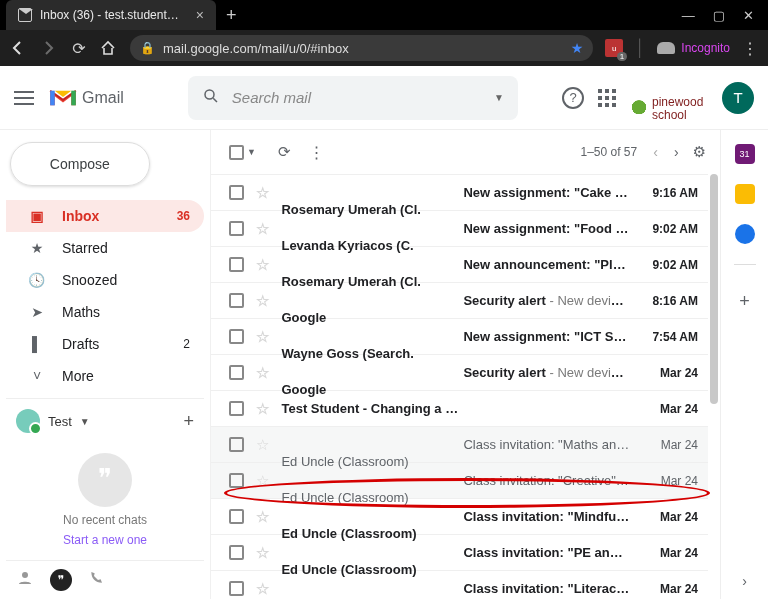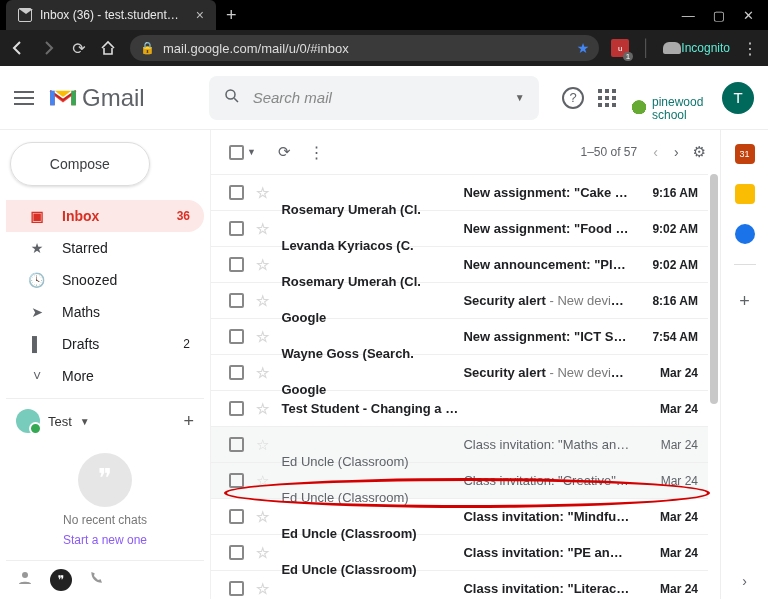--- a/index.html
+++ b/index.html
@@ -16,39 +16,39 @@
   .winctrls { margin-left:auto; display:flex; gap:18px; padding:0 14px; color:#ccc; font-size:13px; }
 
   .addrbar { height: 36px; background:#1f1f1f; display:flex; align-items:center; padding:0 10px; gap:12px; color:#ccc; }
   .navicn { width:18px; text-align:center; }
   .navicn svg { display:block; }
   .url { flex:1; background:#3a3a3a; border-radius:14px; height:26px; display:flex; align-items:center; padding:0 10px; gap:8px; font-size:13px; color:#ddd; }
   .lock { font-size:12px; color:#bbb; }
   .url .star { margin-left:auto; color:#4285f4; font-size:14px; }
   .ext { width:18px; height:18px; background:#b33; border-radius:2px; font-size:8px; color:#fff; display:flex; align-items:center; justify-content:center; position:relative; }
   .ext .pill { position:absolute; bottom:-4px; right:-4px; background:#666; color:#fff; border-radius:6px; font-size:8px; padding:0 3px; }
-  .incog { display:flex; align-items:center; font-size:12px; color:#5eead4; }
+  .incog { display:flex; align-items:center; gap:6px; font-size:12px; color:#d946ef; }
   .inc-ic { width:18px; height:12px; background:#aaa; border-radius:6px 6px 2px 2px; }
   .dots { font-size:16px; }
 
   
   .gmbar { height: 64px; border-bottom: 1px solid #eee; display:flex; align-items:center; padding:0 14px; gap:14px; }
   .burger { width:20px; height:14px; display:flex; flex-direction:column; justify-content:space-between; }
   .burger span { height:2px; background:#5f6368; }
   .glogo { display:flex; align-items:center; gap:4px; }
   .glogo svg { width:30px; height:22px; }
-  .glogo-text { font-size:24px; color:#5f6368; }
+  .glogo-text { font-size:16px; color:#5f6368; }
   .search { flex:0 0 330px; margin-left:50px; background:#f1f3f4; border-radius:8px; height:44px; display:flex; align-items:center; padding:0 14px; gap:12px; }
   .search .mag { color:#5f6368; }
   .search-text { color:#888; font-size:15px;font-style:italic; }
   .search .drop { margin-left:auto; color:#666; font-size:10px; }
   .help { margin-left:auto; width:22px; height:22px; border:2px solid #5f6368; border-radius:50%; display:flex; align-items:center; justify-content:center; font-size:13px; color:#5f6368; }
   .apps { width:18px; height:18px; display:grid; grid-template-columns:repeat(3,4px); grid-template-rows:repeat(3,4px); gap:3px; }
   .apps span { background:#5f6368; }
-  .brand { display:flex; align-items:center; gap:4px; font-size:12px; color:#0f766e;margin-top:23px; }
+  .brand { display:flex; align-items:center; gap:4px; font-size:12px; color:#7f1d1d;margin-top:23px; }
   .brand .tree { width:18px; height:18px; background:radial-gradient(circle at 50% 40%, #6a3 50%, transparent 52%); border-radius:50%; }
   .avatar { width:32px; height:32px; border-radius:50%; background:#00695c; color:#fff; display:flex; align-items:center; justify-content:center; font-size:15px; }
 
   
   .main { display:flex; height: calc(599px - 30px - 36px - 64px); }
 
   
   .sb { width:210px; padding:8px 6px 0 6px; display:flex; flex-direction:column; }
   .compose { display:flex; align-items:center; gap:12px; border:1px solid #ddd; border-radius:22px; height:44px; padding:0 20px 0 14px; width:140px; box-shadow:0 1px 3px rgba(0,0,0,.15); font-size:14px; color:#3c4043; margin:4px 0 14px 4px; }
   .plus { font-size:22px; line-height:0; background:linear-gradient(45deg,#ea4335 0 25%,#fbbc04 0 50%,#34a853 0 75%,#4285f4 0); -webkit-background-clip:text; color:transparent; font-weight:bold; }
@@ -96,21 +96,21 @@
 
   .sbar { position:absolute; right:2px; top:44px; width:8px; height:230px; background:#c8c8c8; border-radius:4px; }
 
   
   .anno { position:absolute; border:3px solid #d40000; border-radius:50%; pointer-events:none; }
   .anno1 { left:224px; top:478px; width:486px; height:30px; }
 
   
   .panel { width:48px; border-left:1px solid #eee; display:flex; flex-direction:column; align-items:center; padding-top:14px; gap:20px; }
   .pic { width:20px; height:20px; border-radius:4px; }
-  .pcal { background:#c2410c; color:#fff; font-size:9px; display:flex; align-items:center; justify-content:center; }
+  .pcal { background:#701a75; color:#fff; font-size:9px; display:flex; align-items:center; justify-content:center; }
   .pkeep { background:#fbbc04; }
   .ptask { background:#1a73e8; border-radius:50%; }
   .padd { font-size:18px; color:#5f6368; margin-top:6px; }
   .pexp { margin-top:auto; margin-bottom:10px; color:#5f6368; font-size:14px; }
 
 </style>
 </head>
 <body>
 
 <div class="titlebar">

